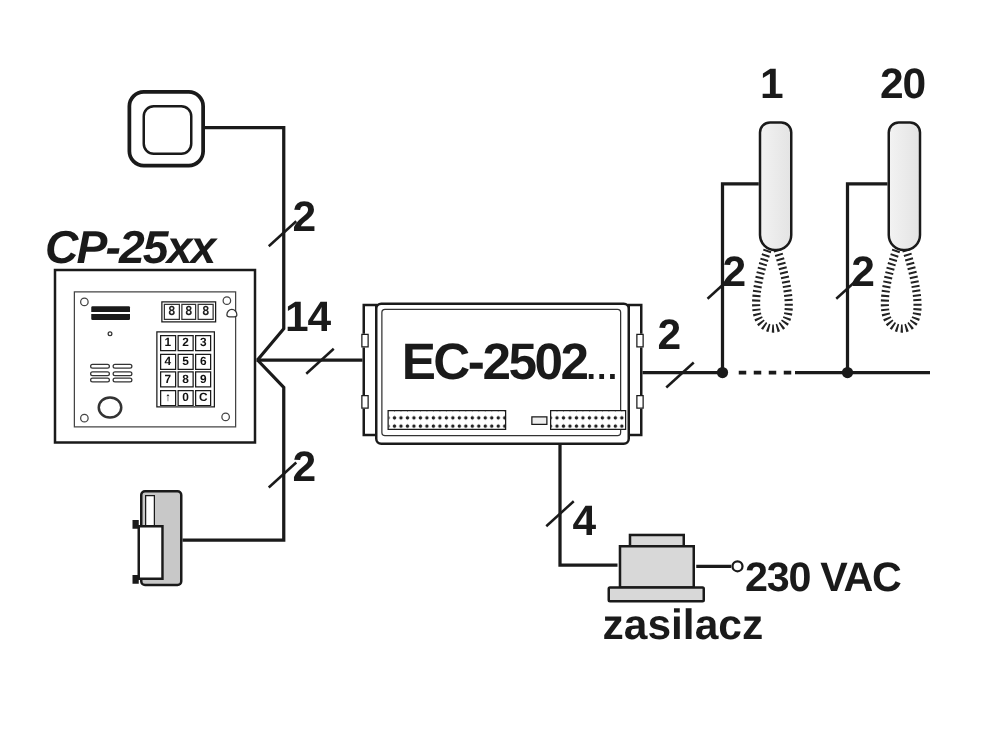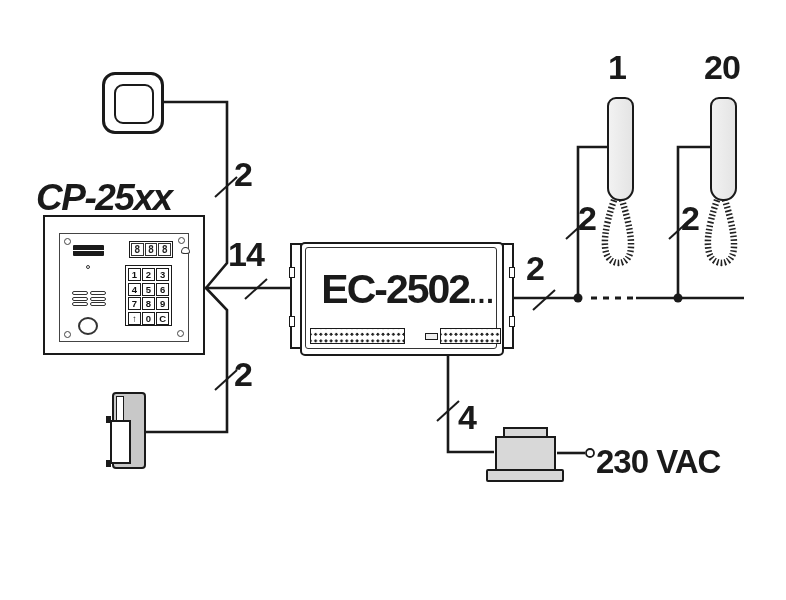--- a/index.html
+++ b/index.html
@@ -211,14 +211,15 @@
   <div class="lbl center" style="left:601px;top:50px;width:32px">1</div>
   <div class="lbl center" style="left:699px;top:50px;width:46px">20</div>
   <div class="lbl" style="left:234px;top:157px">2</div>
   <div class="lbl" style="left:228px;top:237px">14</div>
   <div class="lbl" style="left:234px;top:357px">2</div>
   <div class="lbl" style="left:458px;top:400px">4</div>
   <div class="lbl" style="left:526px;top:251px">2</div>
   <div class="lbl" style="left:578px;top:201px">2</div>
   <div class="lbl" style="left:681px;top:201px">2</div>
   <div class="lbl mains-label">230 VAC</div>
+  <div class="lbl psu-label">zasilacz</div>
 
 </div>
 
 </body></html>

